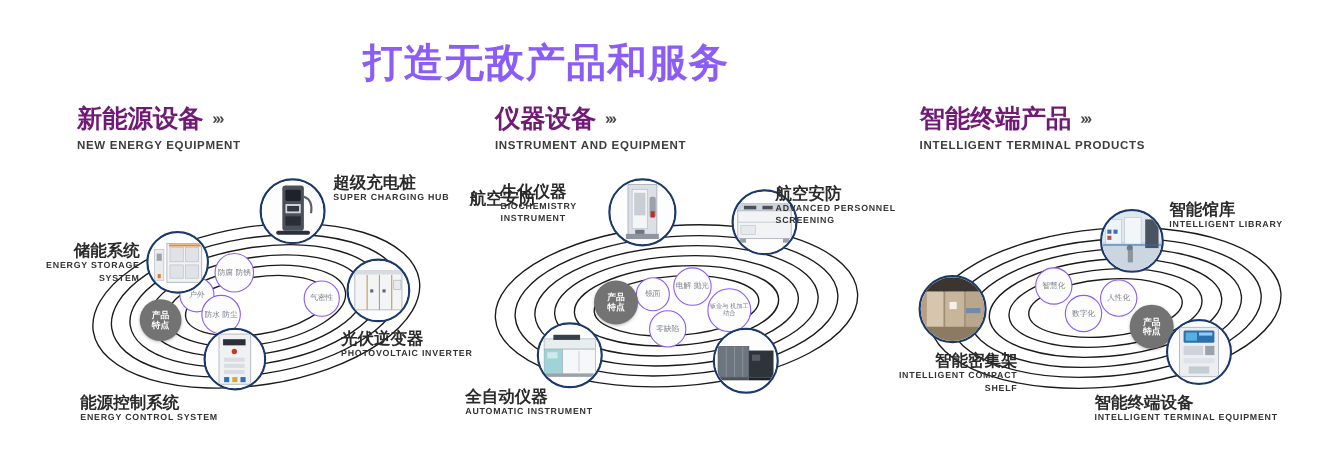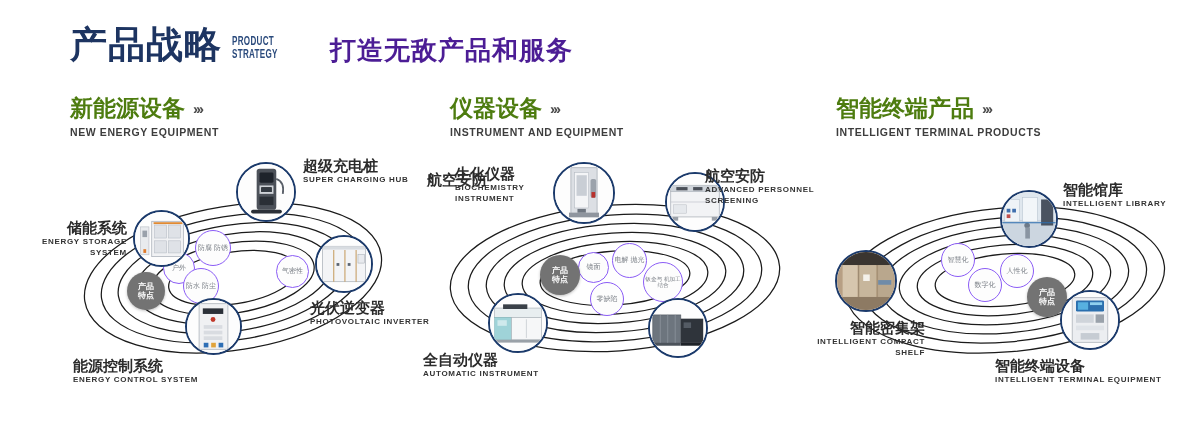--- a/index.html
+++ b/index.html
@@ -19,27 +19,27 @@
     line-height:1;font-family:"DejaVu Sans","Liberation Sans",sans-serif;
   }
   .hdr-en{
     margin-left:10px;margin-bottom:3px;
     font-size:13px;font-weight:bold;color:#2a4a7c;line-height:1.0;
     transform:scaleX(.62);transform-origin:left bottom;letter-spacing:.5px;
     white-space:pre-line;font-family:"Liberation Sans",sans-serif;
   }
   .hdr-slogan{
     position:absolute;left:330px;top:33px;
-    font-size:26px;font-weight:bold;color:#4c1d95;letter-spacing:1px;
+    font-size:36px;font-weight:bold;color:#8b5cf6;letter-spacing:1px;
     font-family:Liberation Mono, monospace;
   }
 
   
   .sec{position:absolute;}
-  .sec-cn{font-size:23px;font-weight:bold;color:#4d7c0f;line-height:1.1;
+  .sec-cn{font-size:23px;font-weight:bold;color:#701a75;line-height:1.1;
           font-family:"DejaVu Sans","Liberation Sans",sans-serif;}
   .sec-row{display:flex;align-items:center;gap:8px;}
   .chev{color:#4a4a4a;font-size:15px;font-weight:bold;letter-spacing:-2px;line-height:1;}
   .sec-en{font-size:10.5px;color:#3d3d3d;letter-spacing:.6px;margin-top:5px;font-weight:600;}
 
   
   .cluster{position:absolute;}
   .orbits{position:absolute;inset:0;}
 
   .node{
@@ -69,25 +69,20 @@
   .lbl .en{font-size:8px;color:#333;letter-spacing:.7px;line-height:1.3;font-weight:600;white-space:pre-line;}
   .lbl.r{text-align:right;}
   .lbl.c{text-align:left;}
   .lbl.l{text-align:left;}
 </style>
 </head>
 <body>
 
 <div class="stage">
 
-  <div class="hdr">
-    <div class="hdr-cn">产品战略</div>
-    <div class="hdr-en">PRODUCT
-STRATEGY</div>
-  </div>
   <div class="hdr-slogan">打造无敌产品和服务</div>
 
   <div class="sec" style="left:70px;top:96px;">
     <div class="sec-row">
       <div class="sec-cn">新能源设备</div>
       <div class="chev">›››</div>
     </div>
     <div class="sec-en">NEW ENERGY EQUIPMENT</div>
   </div>
 

